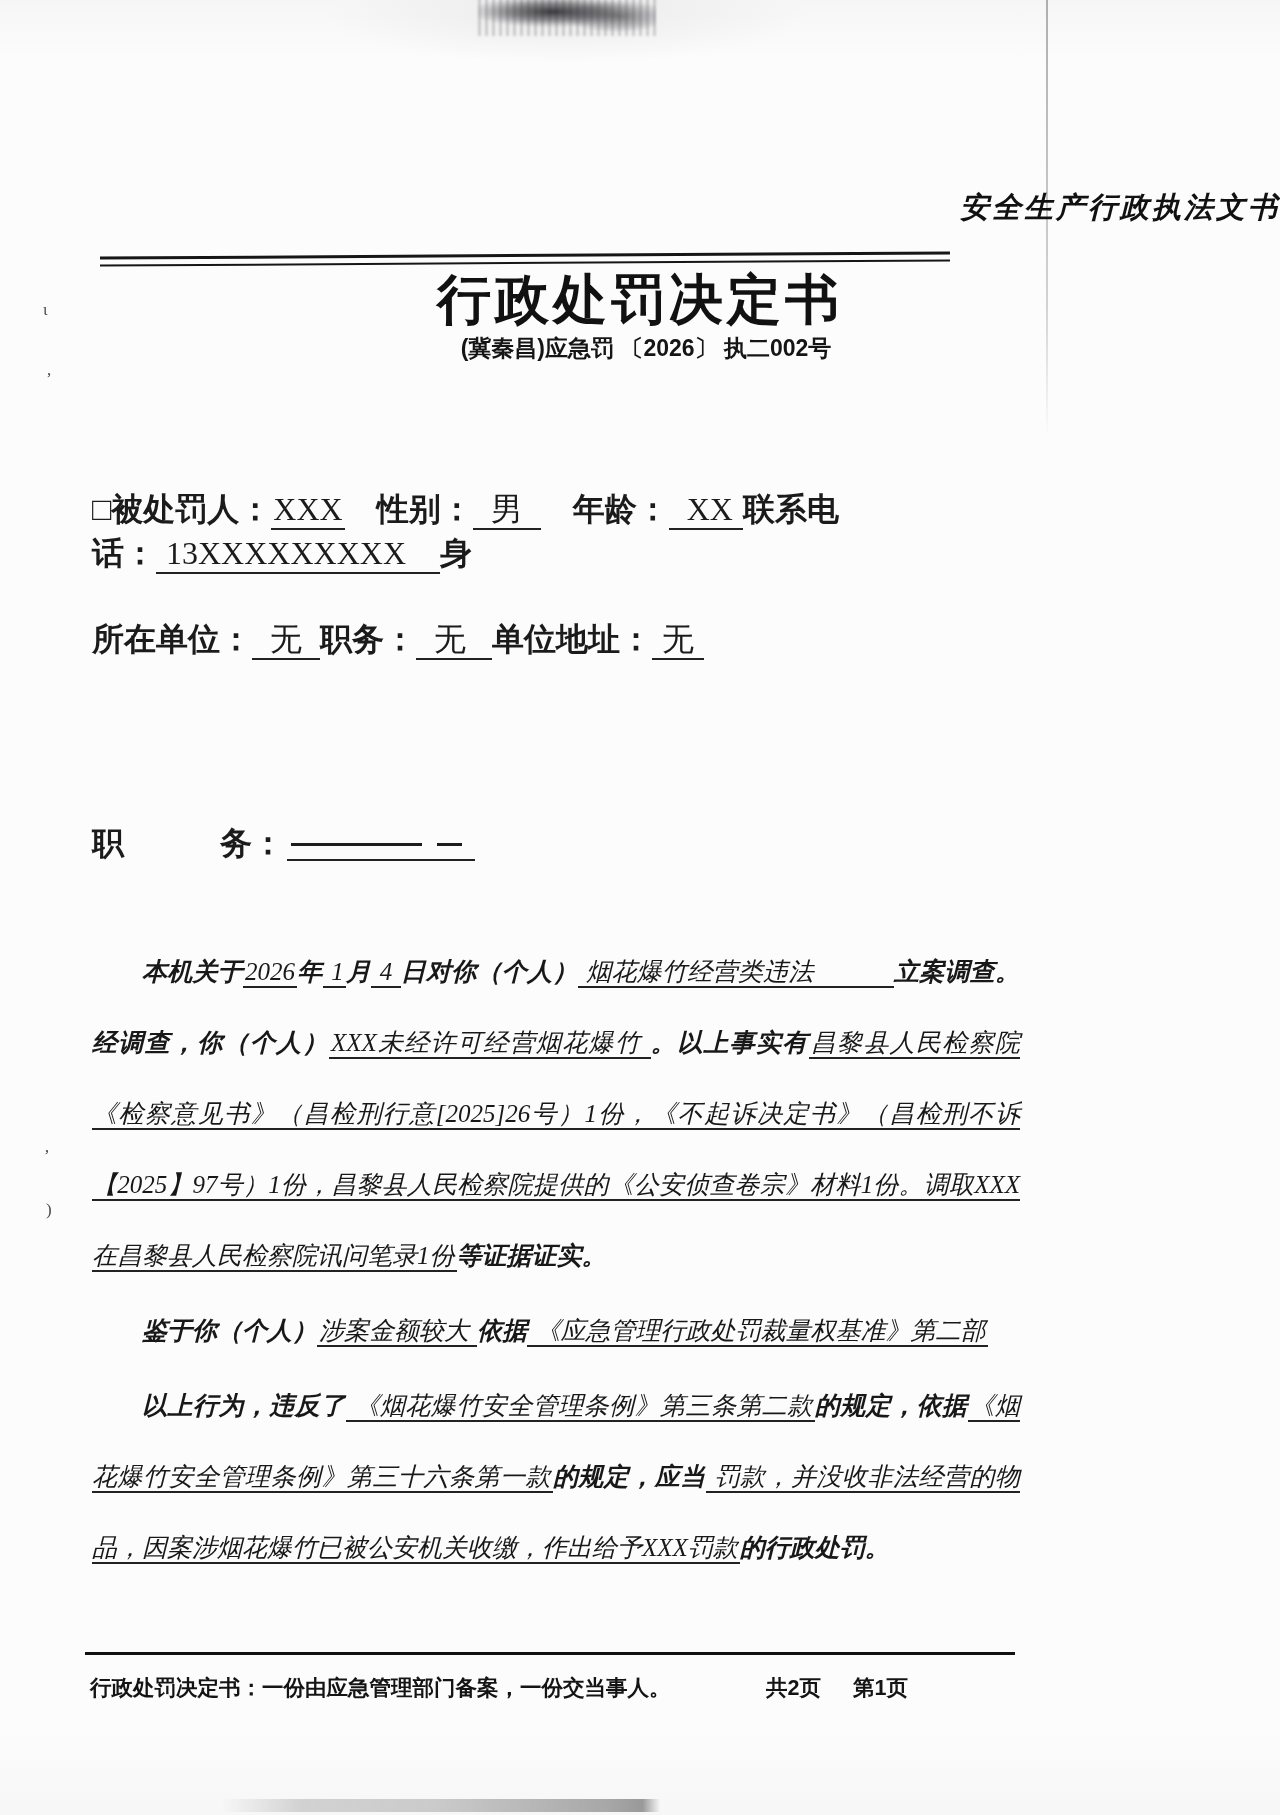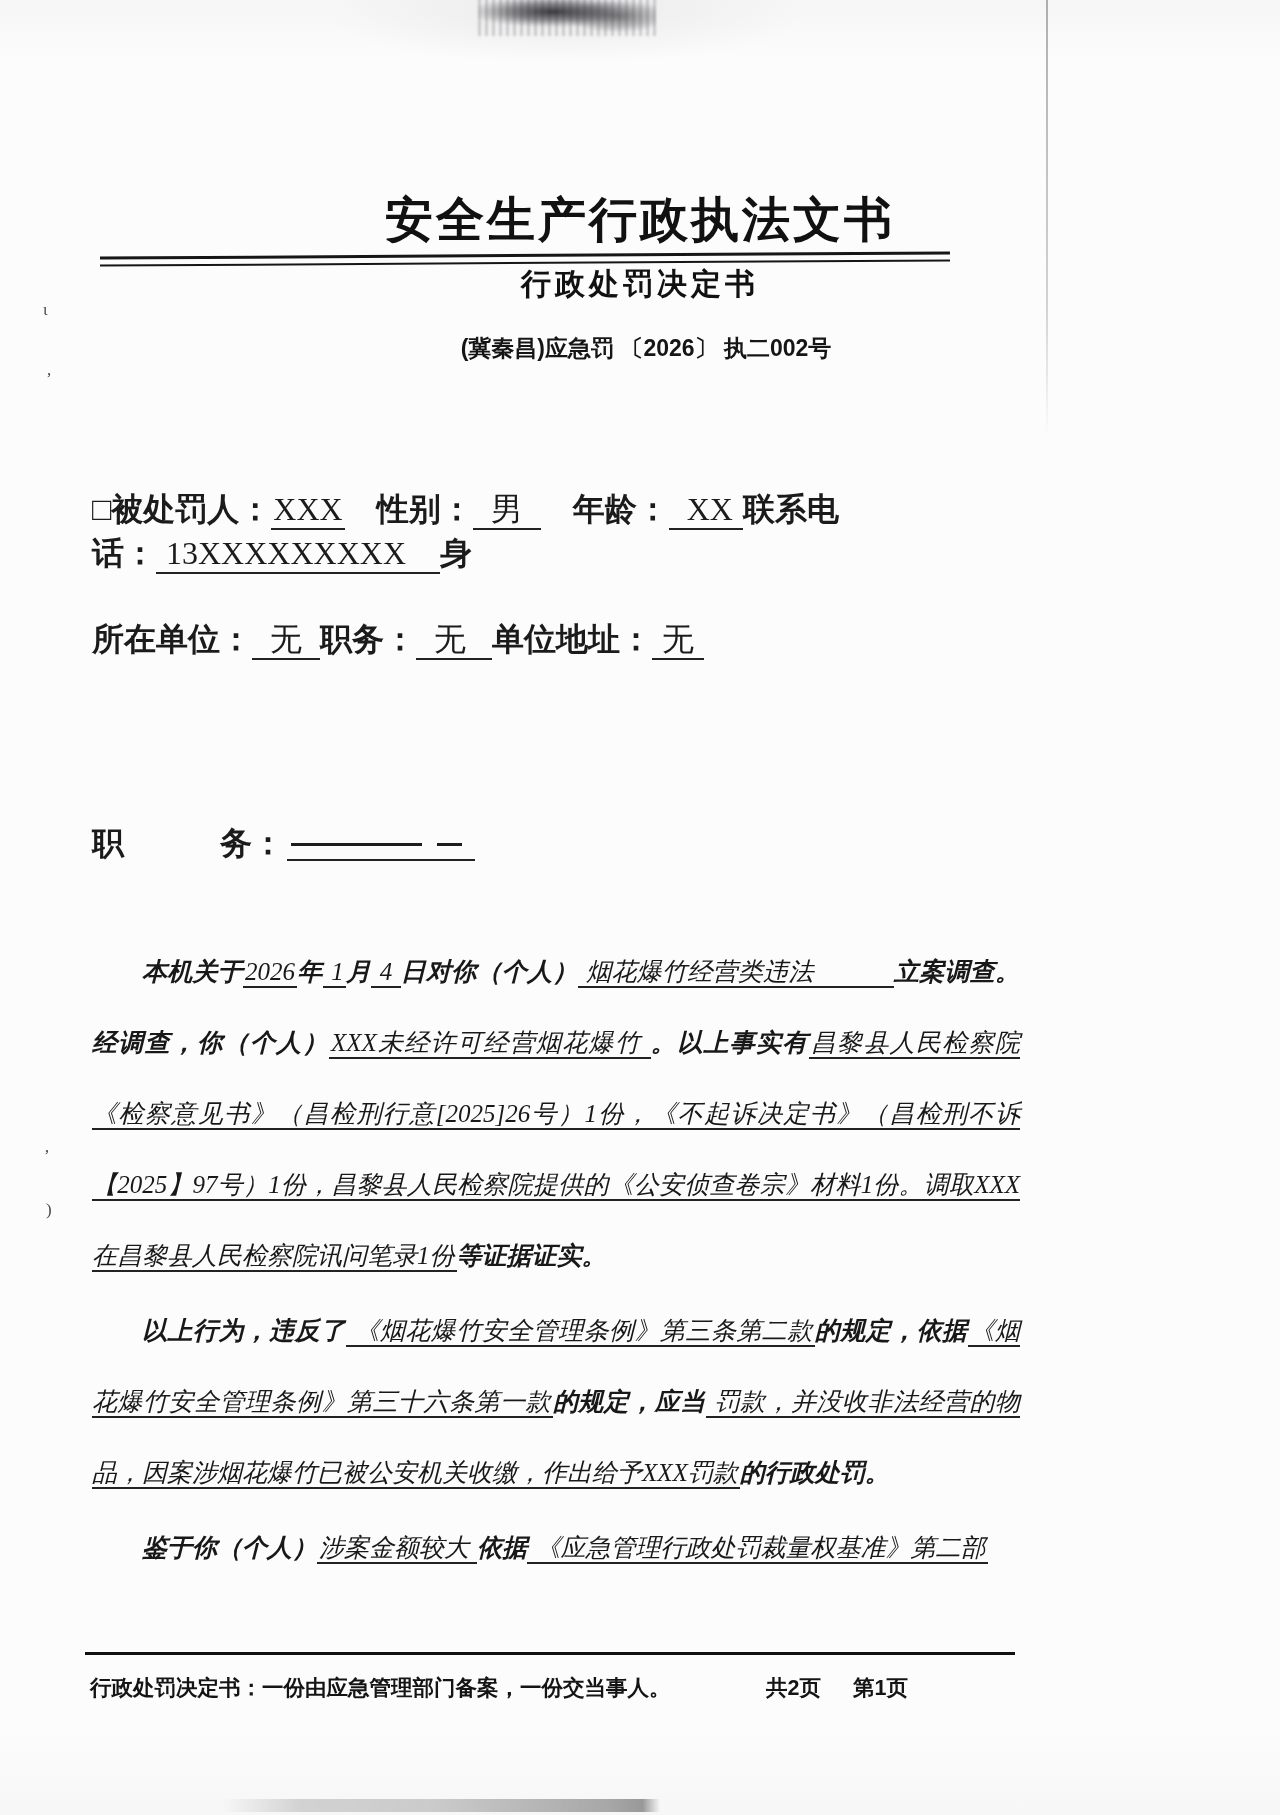--- a/index.html
+++ b/index.html
@@ -30,31 +30,31 @@
     background:linear-gradient(#969696,#c4c4c4 70%,rgba(200,200,200,0));
     opacity:.75;
   }
   .smudge-bottom{
     position:absolute;top:1799px;left:222px;width:438px;height:13px;
     background:linear-gradient(90deg,transparent,rgba(140,140,142,.35) 18%,rgba(110,110,112,.32) 48%,rgba(70,70,72,.45) 88%,rgba(60,60,62,.5) 96%,transparent);
     filter:blur(.6px);
   }
   .mark{position:absolute;color:#4b4b4b;font-size:17px;font-family:"Liberation Serif",serif;}
   .doc-series{
-    position:absolute;top:188px;left:0;width:100%;text-align:center;
-    font-size:48px;font-weight:800;letter-spacing:3px;color:#111;
+    position:absolute;top:188px;left:0;width:100%;text-align:right;
+    font-size:29px;font-weight:800;letter-spacing:3px;color:#111;font-style:italic;
   }
   .header-rule{
     position:absolute;top:254px;left:100px;width:850px;height:5px;
     border-top:3px solid #161616;border-bottom:2px solid #161616;
     transform:rotate(-0.35deg);
   }
   .doc-title{
     position:absolute;top:264px;left:0;width:100%;text-align:center;
-    font-size:30px;font-weight:800;letter-spacing:4px;color:#111;
+    font-size:54px;font-weight:800;letter-spacing:4px;color:#111;
   }
   .doc-number{
     position:absolute;top:333px;left:6px;width:100%;text-align:center;
     font-size:23px;font-weight:700;color:#151515;
   }
   
   .row{
     position:absolute;left:92px;width:928px;height:48px;line-height:44px;
     font-size:32px;font-weight:700;white-space:nowrap;
   }
@@ -113,22 +113,22 @@
   <div class="doc-title">行政处罚决定书</div>
   <div class="doc-number">(冀秦昌)应急罚 〔2026〕 执二002号</div>
 
   <div class="row" style="top:487px;"><span class="seg tpl">□被处罚人：</span><span class="seg fill">XXX</span><span class="seg tpl">　性别：</span><span class="seg fill">&nbsp;&nbsp;男&nbsp;&nbsp;</span><span class="seg tpl">　年龄：</span><span class="seg fill">&nbsp;&nbsp;XX&nbsp;</span><span class="seg tpl">联系电话：</span><span class="seg fill">&nbsp;13XXXXXXXXX&nbsp;&nbsp;&nbsp;&nbsp;</span><span class="seg tpl">身</span></div>
   <div class="row" style="top:617px;"><span class="seg tpl">所在单位：</span><span class="seg fill">&nbsp;&nbsp;无&nbsp;&nbsp;</span><span class="seg tpl">职务：</span><span class="seg fill">&nbsp;&nbsp;无&nbsp;&nbsp;&nbsp;</span><span class="seg tpl">单位地址：</span><span class="seg fill">&nbsp;无&nbsp;</span></div>
 
   <div class="row" style="top:821px;"><span class="seg tpl">职　　　务：</span><span class="blank" style="width: 188px;"></span></div>
 
   <div class="bodytext">
     <p><span class="seg tpl">本机关于</span><span class="seg fill">2026</span><span class="seg tpl">年</span><span class="seg fill">&nbsp;1</span><span class="seg tpl">月</span><span class="seg fill">&nbsp;4&nbsp;</span><span class="seg tpl">日对你（个人）</span><span class="seg fill">&nbsp;烟花爆竹经营类违法&nbsp;&nbsp;&nbsp;&nbsp;&nbsp;&nbsp;&nbsp;&nbsp;&nbsp;&nbsp;&nbsp;&nbsp;</span><span class="seg tpl">立案调查。经调查，你（个人）</span><span class="seg fill">XXX未经许可经营烟花爆竹&nbsp;</span><span class="seg tpl">。以上事实有</span><span class="seg fill">昌黎县人民检察院《检察意见书》（昌检刑行意[2025]26号）1份，《不起诉决定书》（昌检刑不诉【2025】97号）1份，昌黎县人民检察院提供的《公安侦查卷宗》材料1份。调取XXX在昌黎县人民检察院讯问笔录1份</span><span class="seg tpl">等证据证实。</span></p>
+    <p><span class="seg tpl">鉴于你（个人）</span><span class="seg fill">涉案金额较大&nbsp;</span><span class="seg tpl">依据</span><span class="seg fill">&nbsp;《应急管理行政处罚裁量权基准》第二部</span></p>
     <p><span class="seg tpl">以上行为，违反了</span><span class="seg fill">&nbsp;《烟花爆竹安全管理条例》第三条第二款</span><span class="seg tpl">的规定，依据</span><span class="seg fill">《烟花爆竹安全管理条例》第三十六条第一款</span><span class="seg tpl">的规定，应当</span><span class="seg fill">&nbsp;罚款，并没收非法经营的物品，因案涉烟花爆竹已被公安机关收缴，作出给予XXX罚款</span><span class="seg tpl">的行政处罚。</span></p>
-    <p><span class="seg tpl">鉴于你（个人）</span><span class="seg fill">涉案金额较大&nbsp;</span><span class="seg tpl">依据</span><span class="seg fill">&nbsp;《应急管理行政处罚裁量权基准》第二部</span></p>
   </div>
 
   <div class="footer-rule"></div>
   <div class="footer">
     <span>行政处罚决定书：一份由应急管理部门备案，一份交当事人。</span>
     <span class="pages">
       <span>共2页</span>
       <span>第1页</span>
     </span>
   </div>

